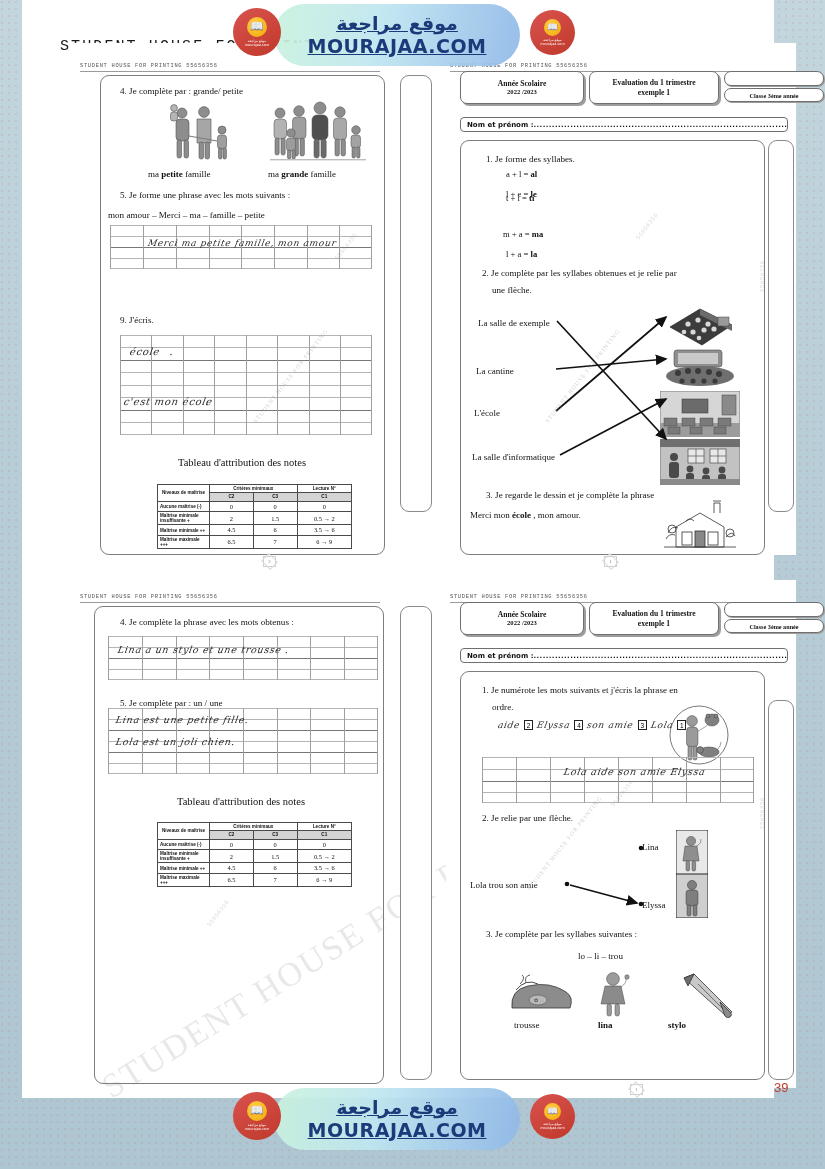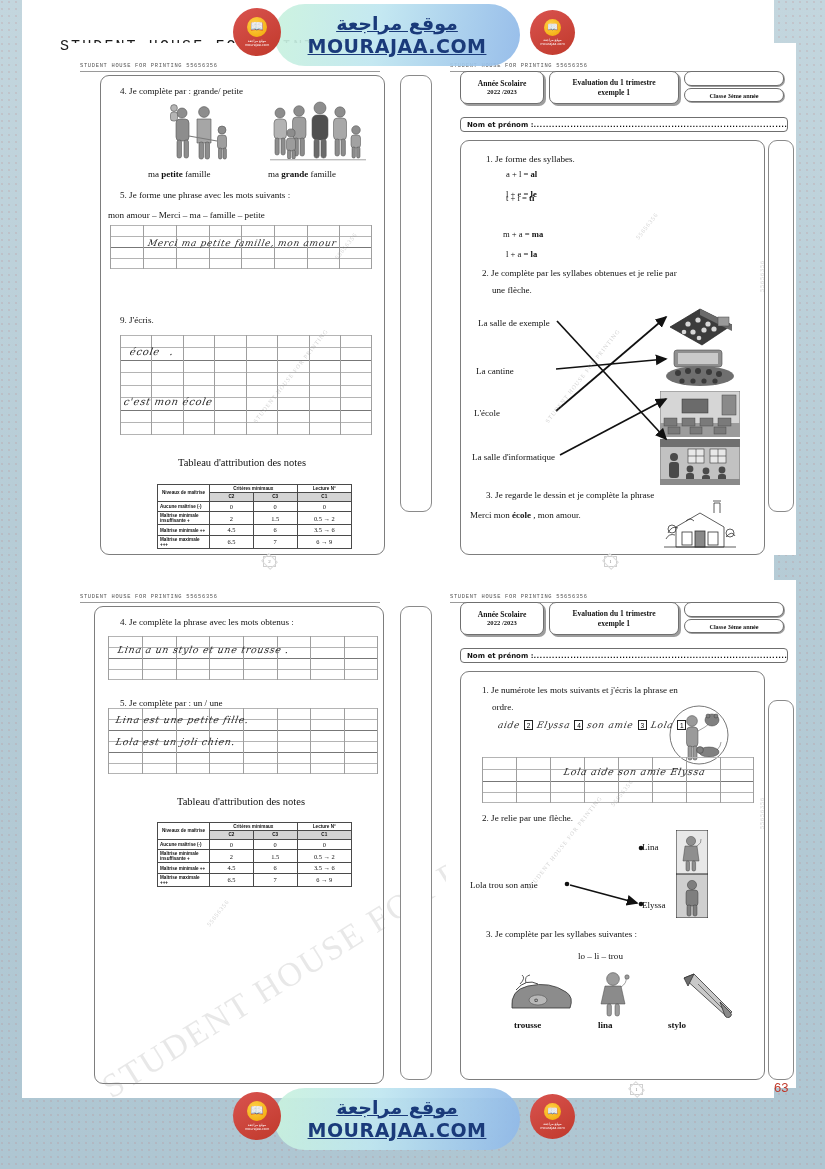--- a/index.html
+++ b/index.html
@@ -44,21 +44,21 @@
   .sidecol{
     position:absolute; border:1px solid #8a8a8a; border-radius:9px; background:#fff;
   }
   
   .hdr-row{ position:absolute; display:flex; gap:5px; align-items:flex-start; }
   .hdr-box{
     border:1px solid #6f6f6f; border-radius:7px; background:#fff;
     display:flex; flex-direction:column; align-items:center; justify-content:center;
     text-align:center; box-shadow:2px 2px 0 #9d9d9d;
   }
-  .hdr-b1{ width:84px; height:33px; }
+  .hdr-b1{ width:124px; height:33px; }
   .hdr-b2{ width:130px; height:33px; }
   .hdr-stack{ display:flex; flex-direction:column; gap:2px; }
   .hdr-b3{ width:100px; height:15px; box-shadow:1px 1px 0 #9d9d9d; }
   .hdr-b4{ width:100px; height:14px; box-shadow:1px 1px 0 #9d9d9d; }
   .hdr-l1{ font-size:7.6px; font-weight:bold; color:#111; line-height:1.25; }
   .hdr-l2{ font-size:6.6px; font-weight:bold; color:#111; line-height:1.25; }
   .hdr-l3{ font-size:6.2px; font-weight:bold; color:#111; }
   .namebar{
     position:absolute; border:1px solid #6f6f6f; border-radius:4px; background:#fff;
     height:15px; display:flex; align-items:center; padding:0 6px;
@@ -758,32 +758,32 @@
       <svg width="60" height="46" viewBox="0 0 60 46">
         <g stroke="#333" stroke-width=".8" fill="#c9c9c9">
           <path d="M6,6 L16,2 L54,40 L48,44 Z"></path>
           <path d="M6,6 L10,14 L16,2 Z" fill="#6e6e6e"></path>
           <path d="M20,12 L48,40" stroke="#555" fill="none"></path>
           <path d="M42,30 L52,40 q3,3 0,5 q-3,2 -5,-1 Z" fill="#8a8a8a"></path>
         </g>
       </svg>
     </div>
 
-    <div class="label label-b" style="left:68px; top:440px; font-weight:bold;">trousse</div>
+    <div class="label label-b" style="left:68px; top:440px; font-weight:normal;">trousse</div>
     <div class="label label-b" style="left:152px; top:440px; font-weight:bold;">lina</div>
     <div class="label label-b" style="left:222px; top:440px; font-weight:bold;">stylo</div>
 
     <div class="wm wm-small" style="left:60px; top:260px; transform:rotate(-52deg);">STUDENT HOUSE FOR PRINTING</div>
     <div class="wm wm-small" style="left:160px; top:210px; transform:rotate(-52deg);">55656356</div>
     <div class="wm wm-small" style="left:300px; top:230px; transform:rotate(-90deg);">55656356</div>
   </div>
 
   <div class="sidecol" style="left:746px; top:700px; width:26px; height:380px;"></div>
   <div class="chip" style="left:608px; top:1084px;">1</div>
-  <div class="pagenum" style="left:752px; top:1080px;">63</div>
+  <div class="pagenum" style="left:752px; top:1080px;">39</div>
 
 </div>
 
 <div class="banner" style="left:232px; top:4px; width:330px; height:62px;">
   <div class="banner-pill" style="left:42px; top:0; width:246px; height:62px;"></div>
   <div class="banner-text" style="padding-left:42px; padding-right:42px;">
     <div class="banner-ar">موقع مراجعة</div>
     <div class="banner-url">MOURAJAA.COM</div>
   </div>
 </div>

